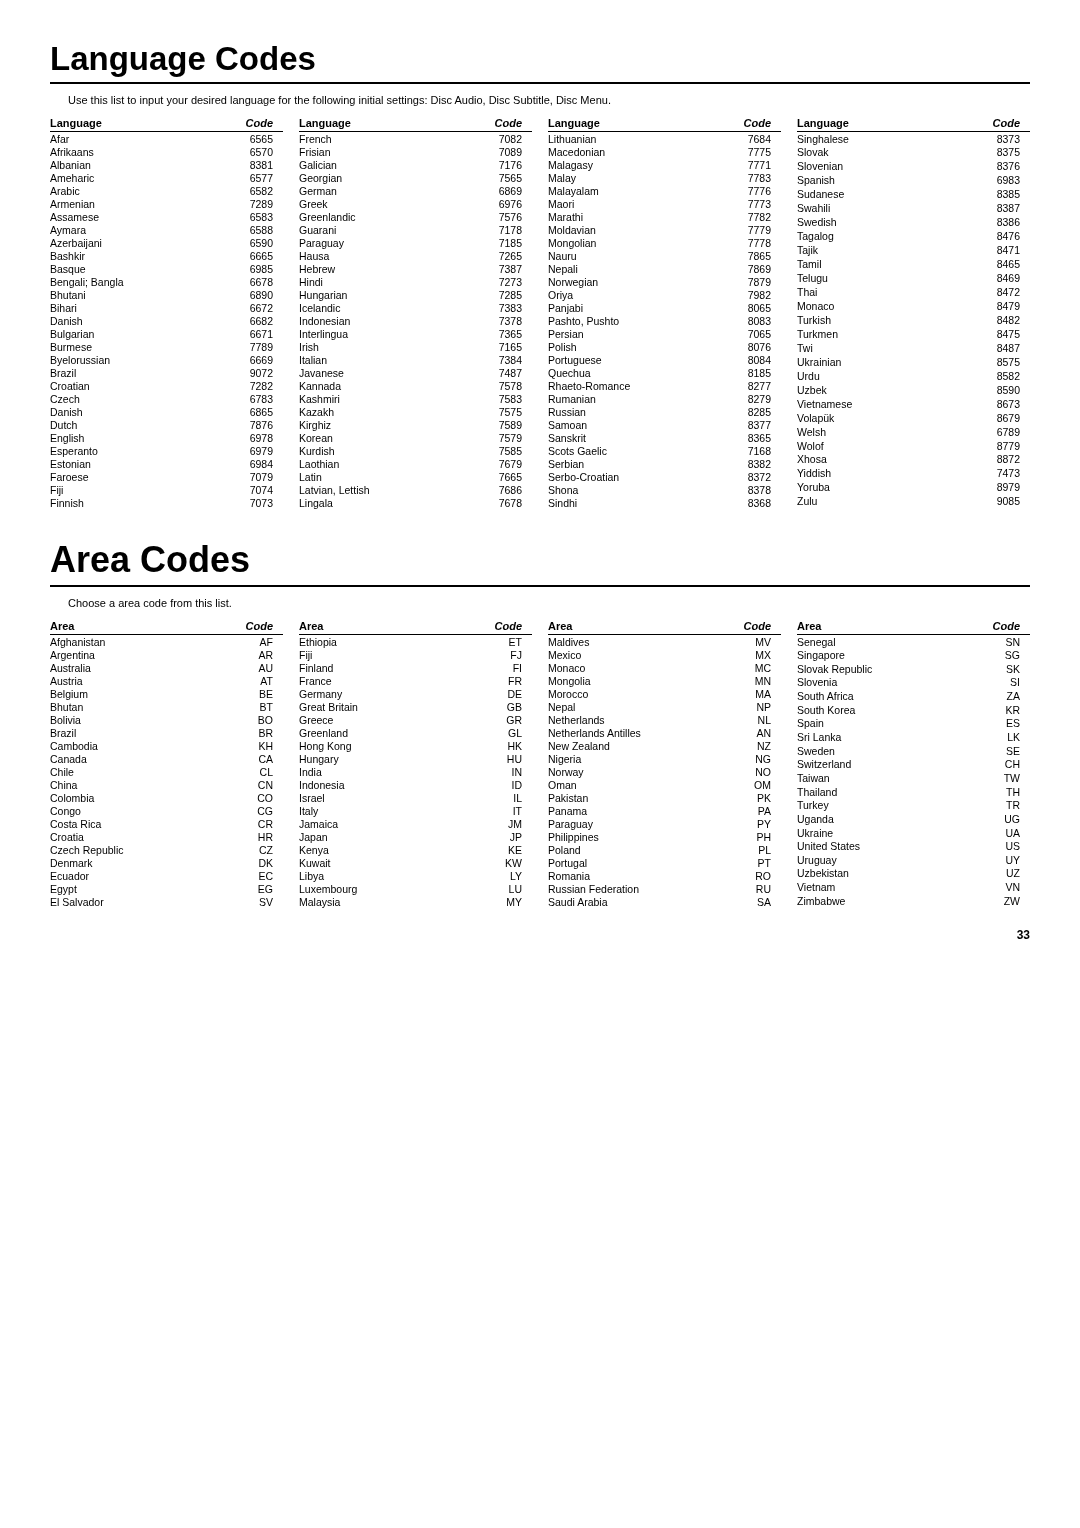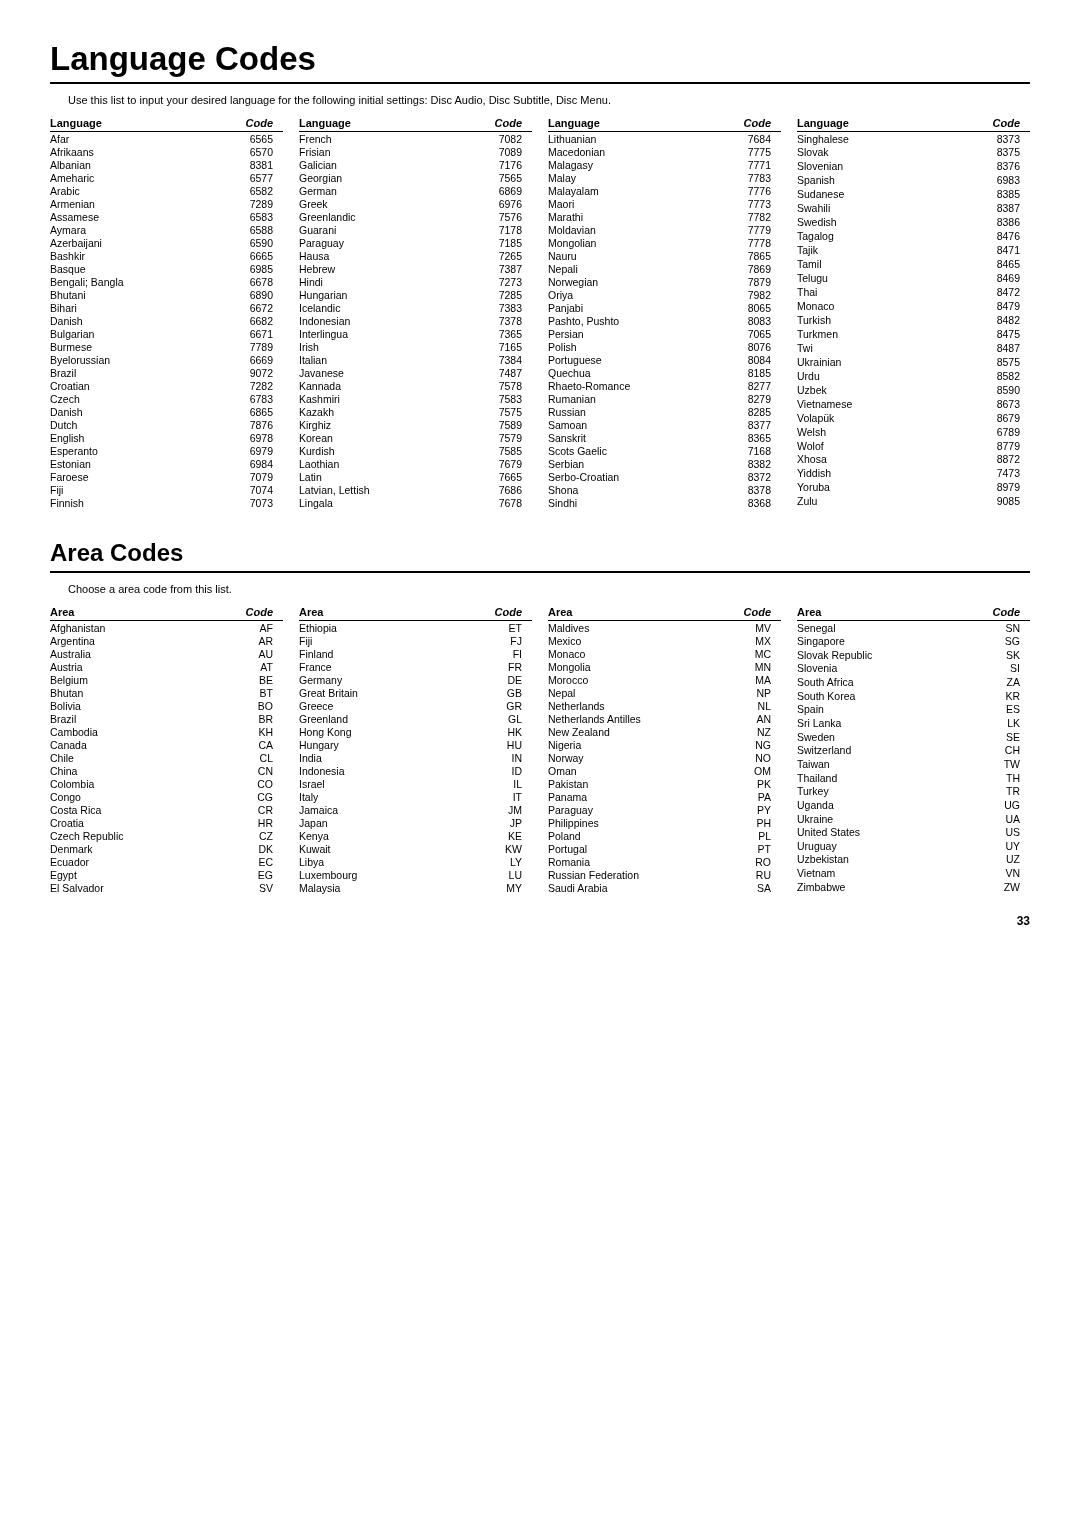--- a/index.html
+++ b/index.html
@@ -54,21 +54,21 @@
       vertical-align: top;
     }
     .code-table td.code-val {
       text-align: right;
       padding-right: 10px;
     }
     .col-divider {
       width: 16px;
     }
     .section-title {
-      font-size: 24px;
+      font-size: 36px;
       font-weight: bold;
       margin-top: 30px;
       margin-bottom: 4px;
     }
     .page-number {
       text-align: right;
       font-size: 12px;
       font-weight: bold;
       margin-top: 20px;
     }

